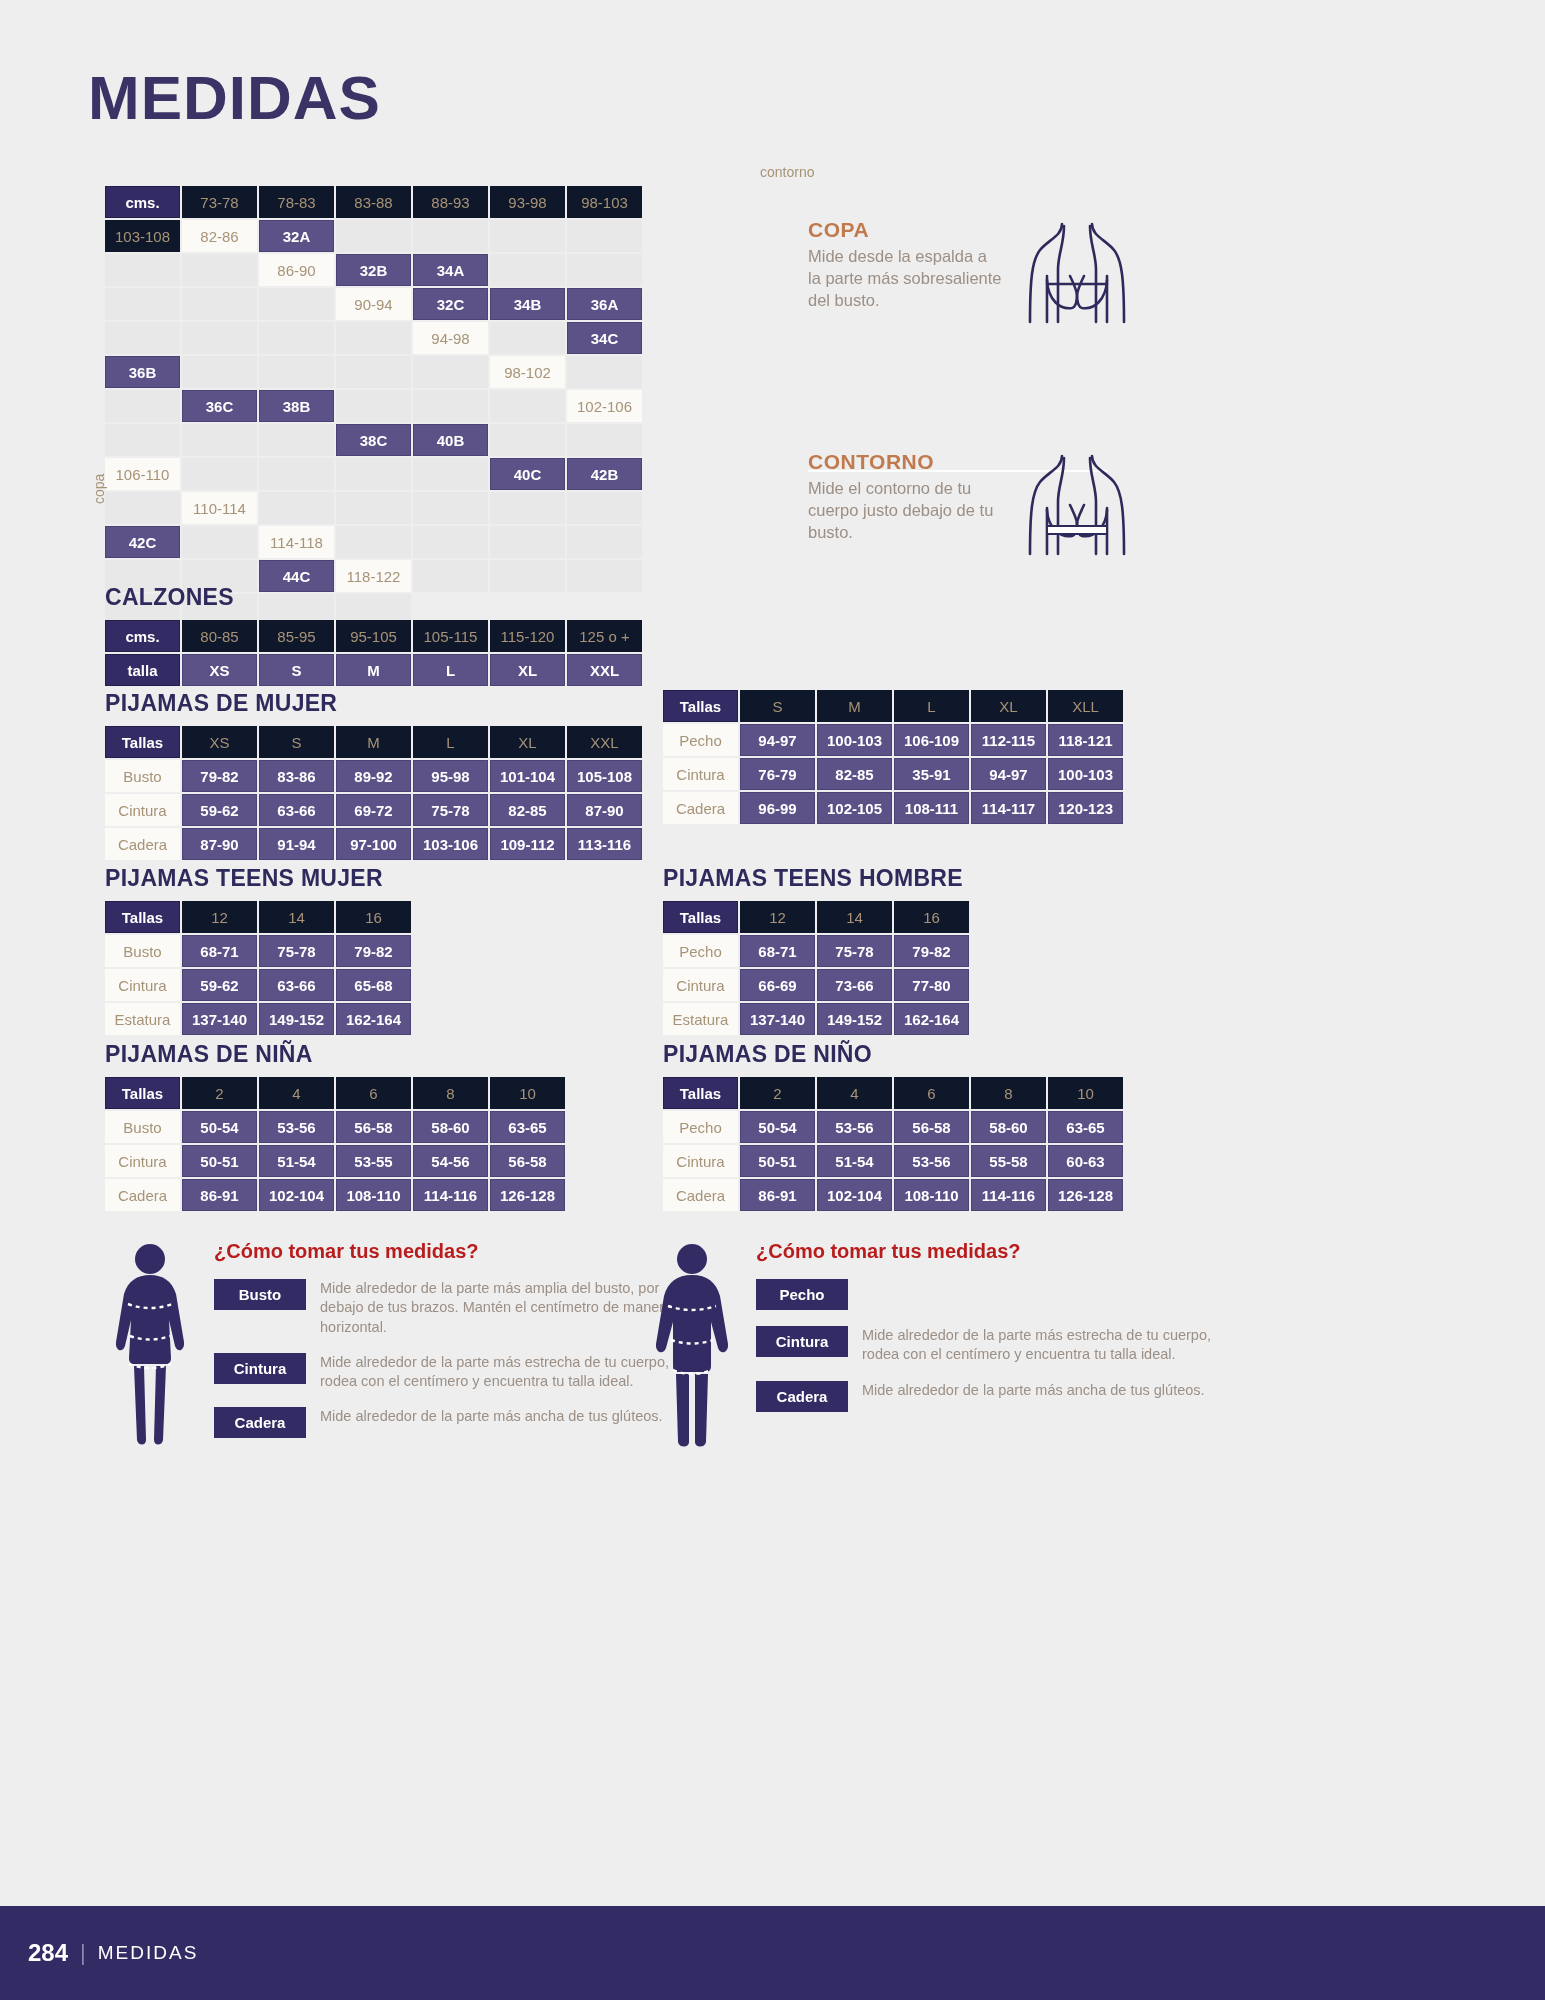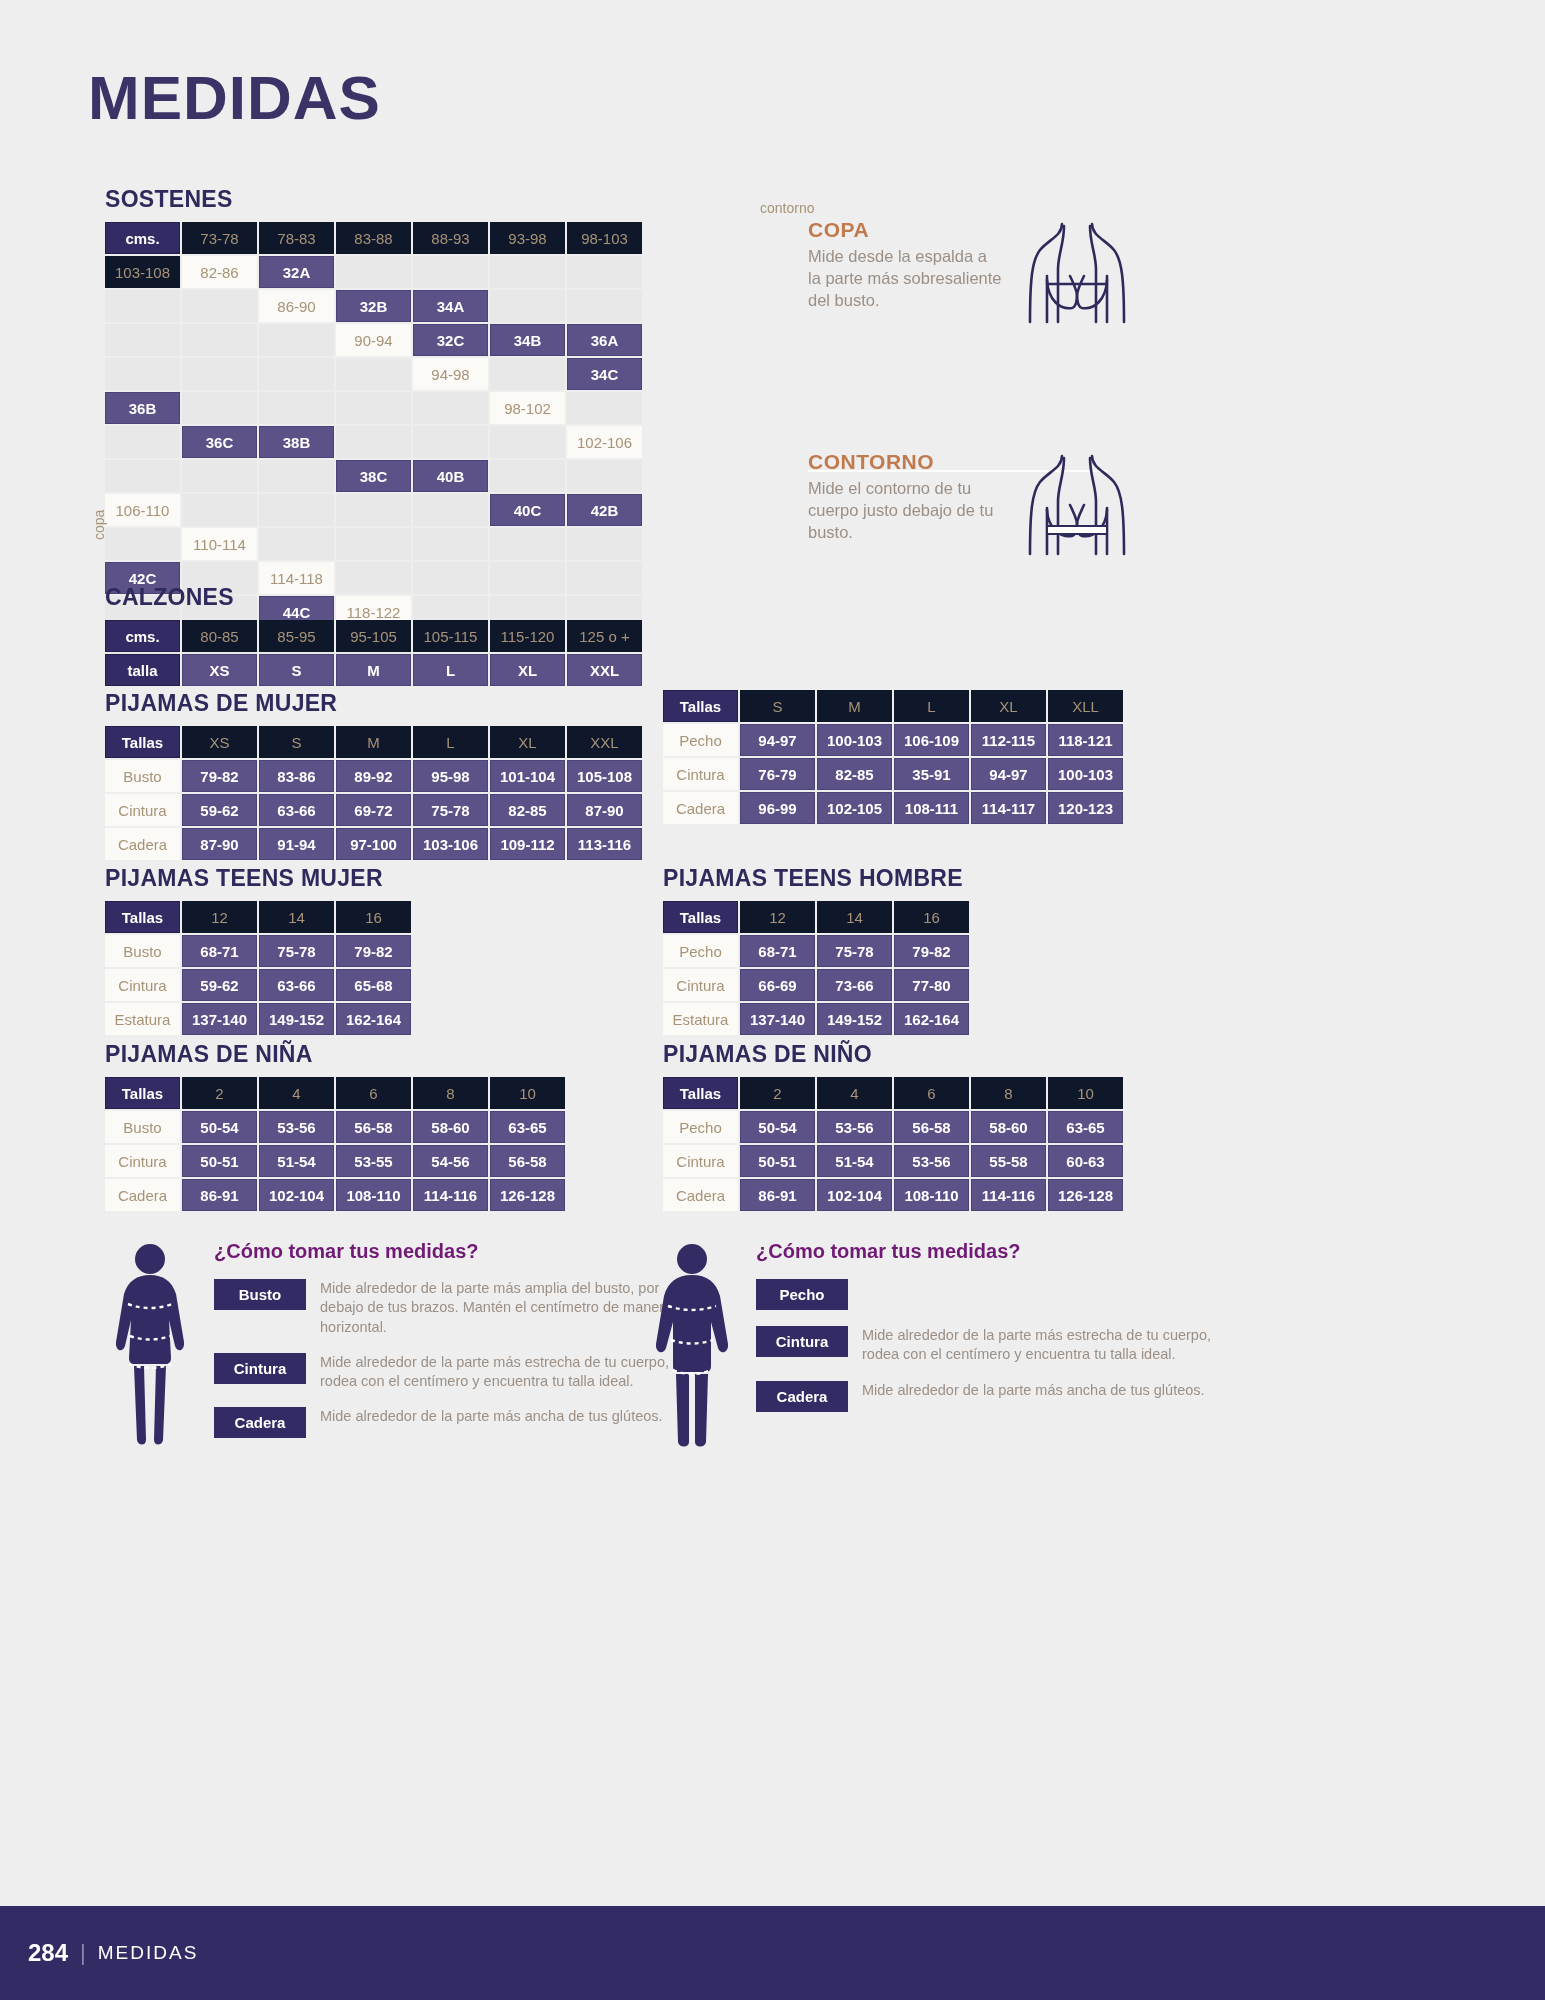--- a/index.html
+++ b/index.html
@@ -83,21 +83,21 @@
     font-size: 16.5px; line-height: 1.34; color: #9c8f85; max-width: 196px;
   }
   .divider {
     position: absolute; left: 808px; top: 470px;
     width: 300px; height: 2px; background: #ffffff;
   }
 
   
   .howto { position: absolute; }
   .howto-h {
-    font-size: 20px; font-weight: bold; color: #701a75; margin-bottom: 16px;
+    font-size: 20px; font-weight: bold; color: #b91c1c; margin-bottom: 16px;
   }
   .howto-row { display: flex; gap: 14px; margin-bottom: 16px; align-items: flex-start; }
   .chip {
     background: #332b63; color: #fff; font-weight: bold; font-size: 15px;
     padding: 7px 0; width: 92px; text-align: center; flex: 0 0 92px;
   }
   .howto-txt { font-size: 14.5px; line-height: 1.33; color: #9c8f85; }
 
   
   .footer {
@@ -111,21 +111,20 @@
   .footer-lbl { color: #fff; font-size: 19px; letter-spacing: 2px; }
 </style>
 </head>
 <body>
 
 <div class="page">
 
   <div class="page-title">MEDIDAS</div>
 
   <div id="sostenes-wrap">
-    <div class="sec-h">SOSTENES</div>
     <div style="position:relative;">
       <div class="contorno-cap">contorno</div>
       <div class="copa-cap">copa</div>
       <div id="sostenes-grid">
           <div class="cell hdr-dark">cms.</div>
           <div class="cell hdr-light">73-78</div>
           <div class="cell hdr-light">78-83</div>
           <div class="cell hdr-light">83-88</div>
           <div class="cell hdr-light">88-93</div>
           <div class="cell hdr-light">93-98</div>

